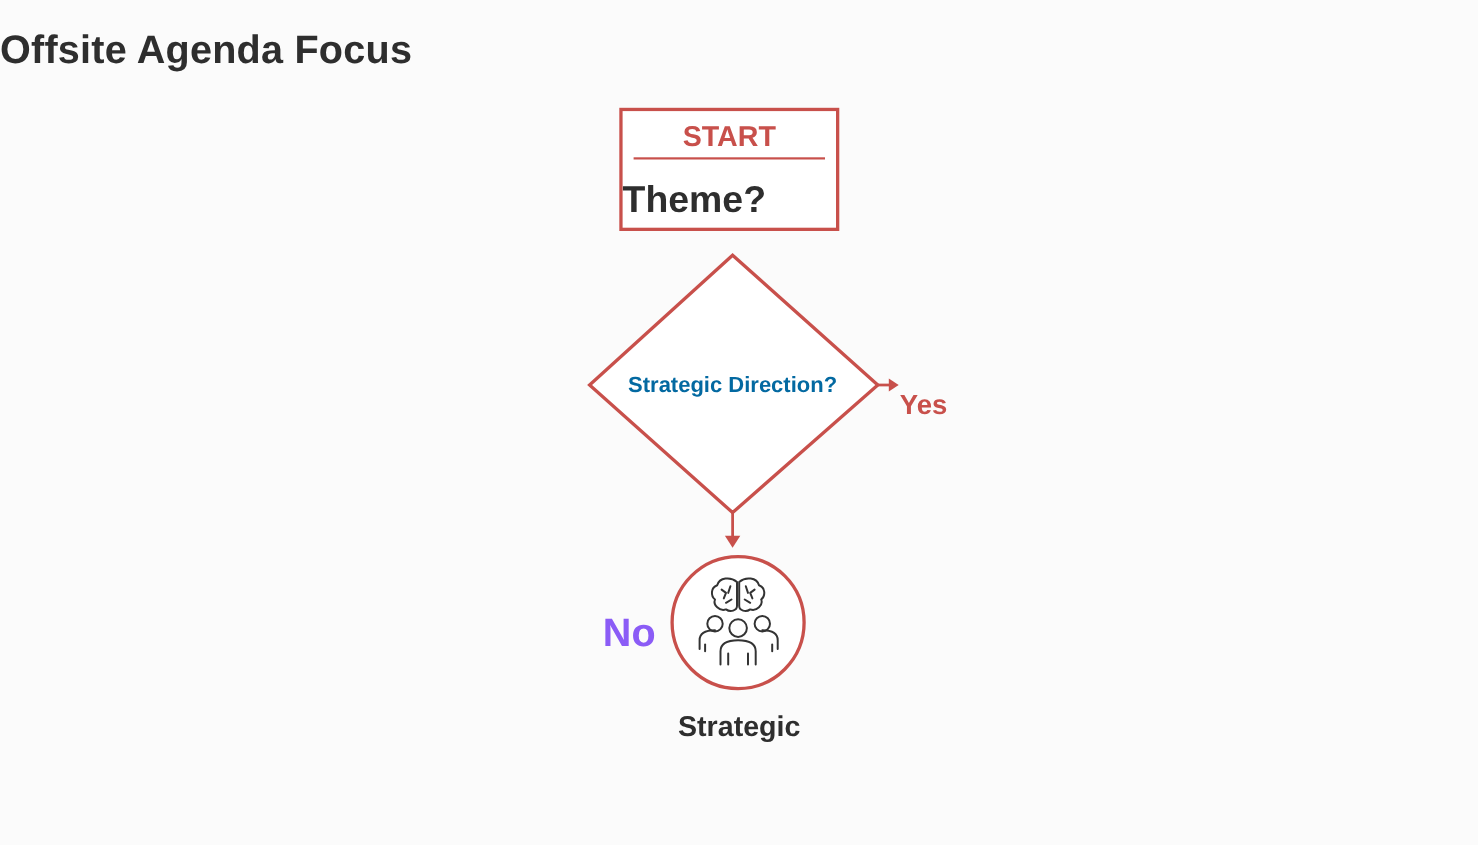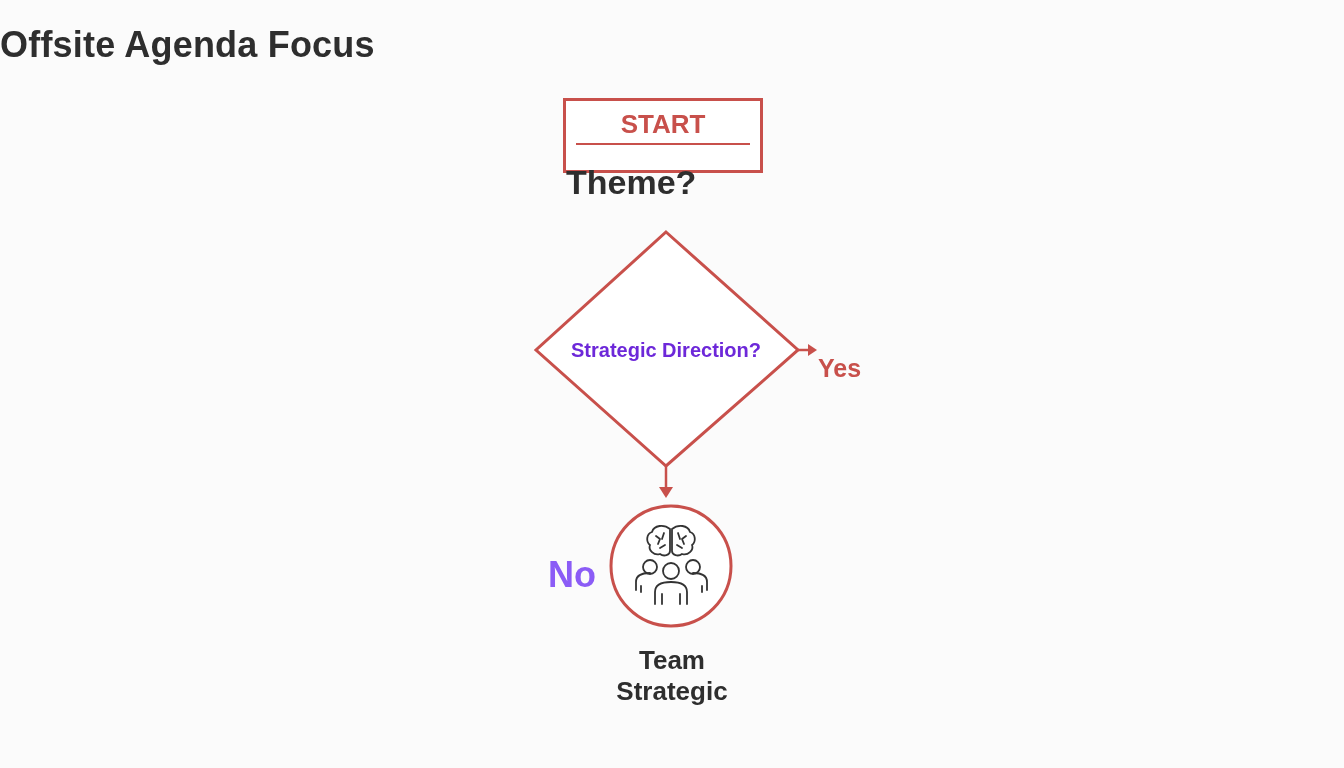--- a/index.html
+++ b/index.html
@@ -5,38 +5,38 @@
   html, body { margin:0; padding:0; }
   body {
     width:1344px; height:768px; background:#fbfbfb; position:relative; overflow:hidden;
     font-family:"Liberation Sans", "DejaVu Sans", sans-serif; color:#2e2e2e;
   }
   .title {
     position:absolute; left:0; width:1344px; top:24px; text-align:left;
     font-size:36px; font-weight:bold; color:#2e2e2e; letter-spacing:0.2px;
   }
   .start-box {
-    position:absolute; left:563px; top:98px; width:200px; height:75px;
+    position:absolute; left:563px; top:98px; width:200px; height:112px;
     border:3px solid #c8504b; box-sizing:border-box; background:#ffffff;
   }
   .start-label {
     position:absolute; left:0; width:100%; top:8px; text-align:center;
     font-size:26px; font-weight:bold; color:#c8504b;
   }
   .start-divider {
     position:absolute; left:10px; right:10px; top:42px; height:0; border-top:2px solid #c8504b;
   }
   .start-question {
     position:absolute; left:0; width:100%; top:62px; text-align:left;
     font-size:34px; font-weight:bold; color:#2e2e2e;
   }
   svg.flow { position:absolute; left:0; top:0; }
   .decision-text {
     position:absolute; left:540px; width:252px; top:339px; text-align:center;
-    font-size:20px; font-weight:bold; color:#6d28d9;
+    font-size:20px; font-weight:bold; color:#0369a1;
   }
   .yes-label {
     position:absolute; left:818px; top:354px; font-size:25px; font-weight:bold; color:#c8504b;
   }
   .no-label {
     position:absolute; left:548px; top:554px; font-size:36px; font-weight:bold; color:#8b5cf6;
   }
   .outcome-label {
     position:absolute; left:572px; width:200px; top:645px; text-align:center;
     font-size:26px; font-weight:bold; color:#2e2e2e; line-height:31px;
@@ -88,15 +88,14 @@
     <path d="M655,604 v-12 c0,-7 6,-10 16,-10 c10,0 16,3 16,10 v12"></path>
     <path d="M662,594 v10 M680,594 v10"></path>
   </g>
 </svg>
 
 <div class="decision-text">Strategic Direction?</div>
 <div class="yes-label">Yes</div>
 <div class="no-label">No</div>
 
 <div class="outcome-label">
-  <div>Team</div>
   <div>Strategic</div>
 </div>
 
 </body></html>

